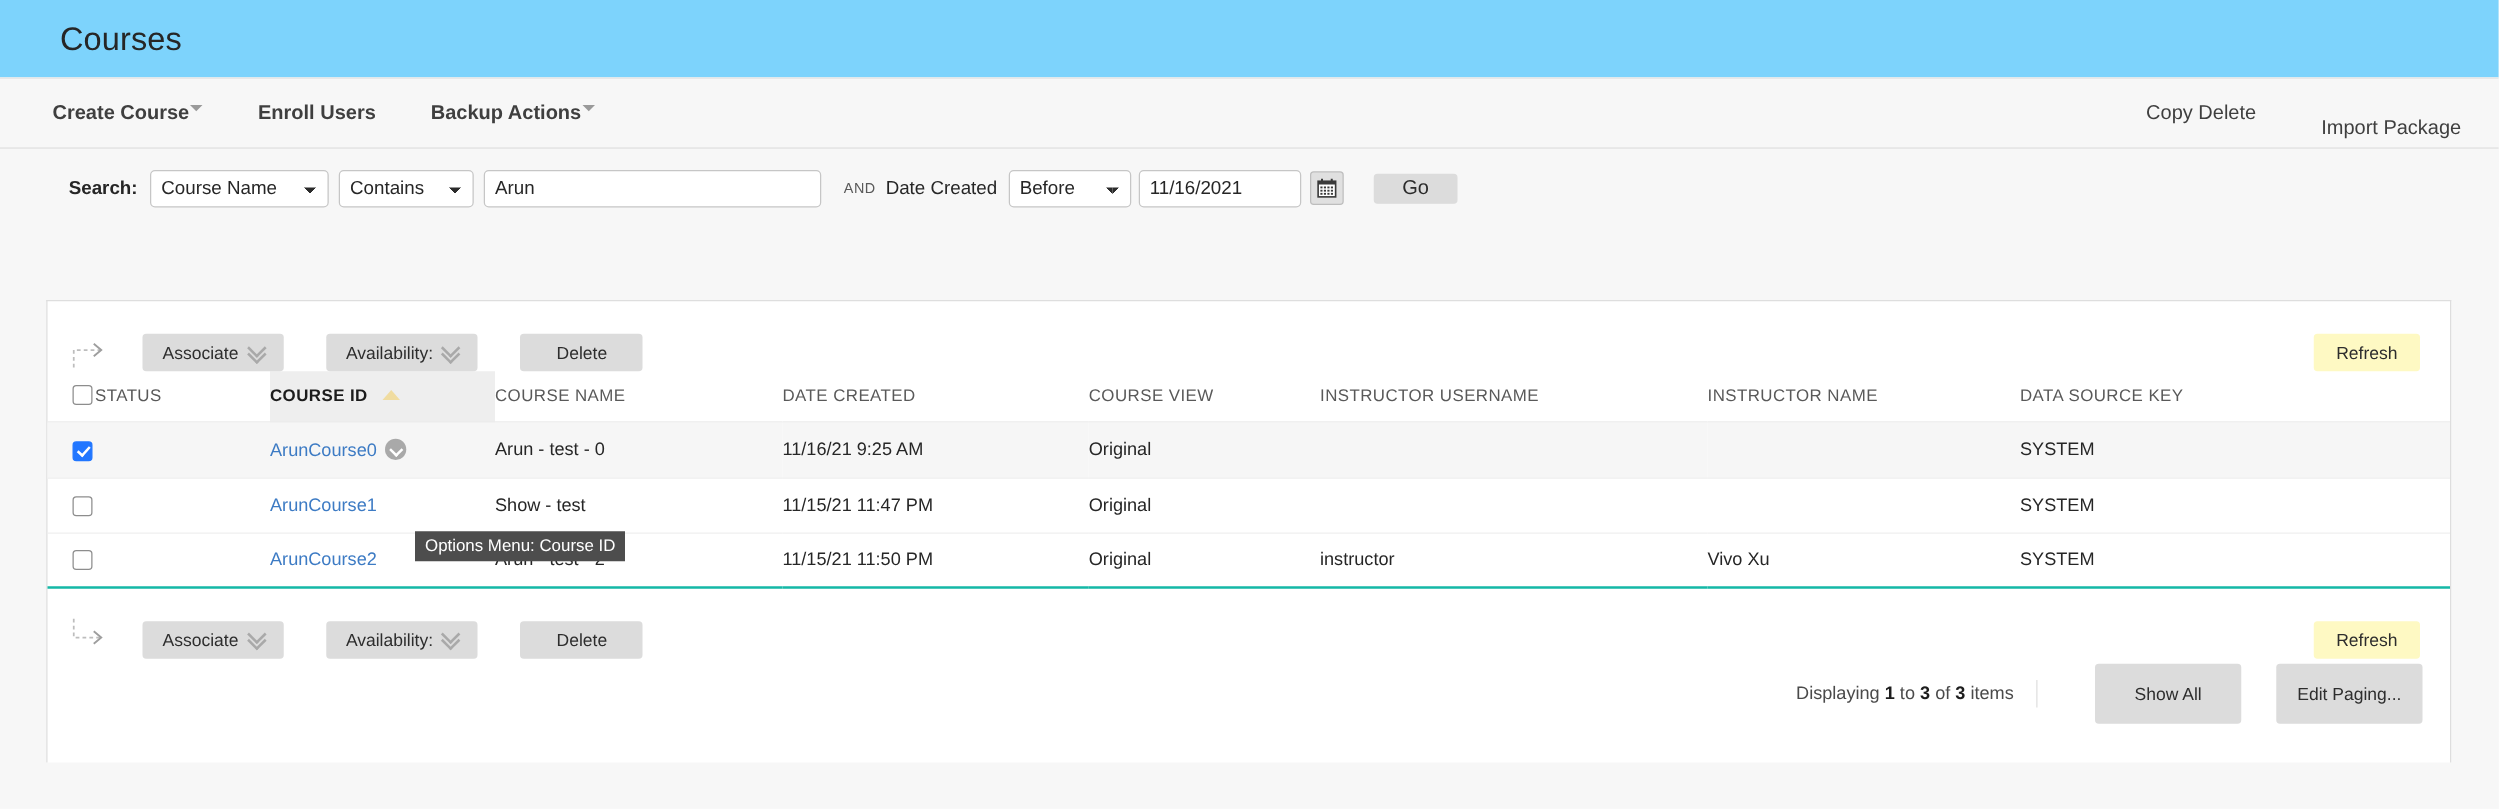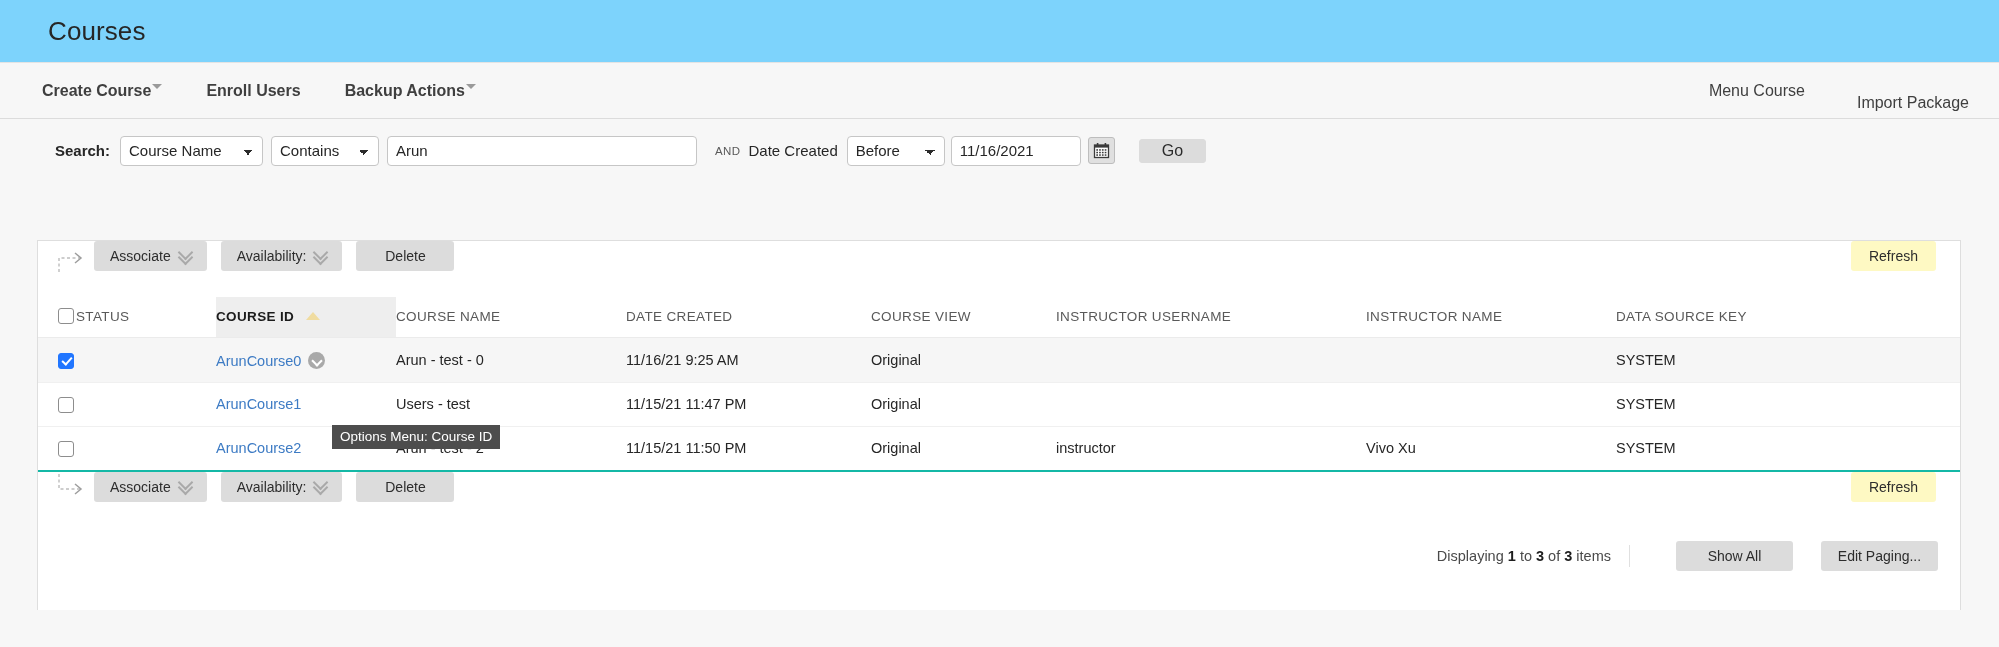--- a/index.html
+++ b/index.html
@@ -99,21 +99,21 @@
   .ui-text {
     height: 30px;
     border: 1px solid #c6c6c6;
     border-radius: 4px;
     background: #fff;
     font-size: 15px;
     font-family: "Liberation Sans", sans-serif;
     color: #262626;
     padding: 0 8px;
   }
-  #search-term { width: 310px; margin-right: 18px; }
+  #search-term { width: 270px; margin-right: 18px; }
   #date-value { width: 130px; margin-right: 7px; }
   #and-label { font-size: 11.5px; color: #5a5a5a; letter-spacing: .4px; margin-right: 8px; }
   #date-created-label { font-size: 15px; color: #262626; margin-right: 9px; }
   .gray-btn {
     background: #dcdcdc;
     border: 1px solid #dcdcdc;
     border-radius: 3px;
     color: #2b2b2b;
     font-size: 14px;
     font-family: "Liberation Sans", sans-serif;
@@ -141,23 +141,24 @@
     width: 1924px;
     height: 370px;
     background: #ffffff;
     border: 1px solid #dedede;
     border-bottom: none;
   }
 
   .bar-row {
     height: 56px;
     display: flex;
-    align-items: flex-start;
+    align-items: flex-end;
     padding: 0 0 0 18px;
     position: relative;
+    gap: 20px;
   }
   .arrow-hook { width: 32px; height: 34px; margin-right: 6px; flex: 0 0 auto; }
   .bulk-btn {
     background: #dcdcdc;
     border: none;
     border-radius: 3px;
     height: 30px;
     min-width: 98px;
     font-size: 14px;
     font-family: "Liberation Sans", sans-serif;
@@ -332,21 +333,21 @@
     border-right: 1px solid #e0e0e0;
     padding-right: 18px;
     height: 22px;
     line-height: 22px;
   }
   #paging-text b { color: #1d1d1d; font-weight: 700; }
   .page-btn {
     background: #dcdcdc;
     border: none;
     border-radius: 3px;
-    height: 30px;
+    height: 48px;
     padding: 0 0;
     width: 117px;
     font-size: 14px;
     font-family: "Liberation Sans", sans-serif;
     color: #2d2d2d;
     cursor: pointer;
     margin-left: 14px;
   }
 </style>
 </head>
@@ -365,21 +366,21 @@
     <div class="tb-item bold">
       <span>Enroll Users</span>
     </div>
     <div class="tb-item bold">
       <span>Backup Actions</span>
       <span class="chev-sm"></span>
     </div>
   </div>
   <div class="tb-right">
     <div class="tb-item">
-      <span>Menu Course</span>
+      <span>Copy Delete</span>
     </div>
     <div class="tb-item">
       <span>Import Package</span>
     </div>
   </div>
 </div>
 
 <div id="search-bar">
   <span id="search-label">Search:</span>
 
@@ -494,21 +495,21 @@
       </tr>
 
       <tr>
         <td class="col-check">
           <input type="checkbox" class="cb" style="">
         </td>
         <td class="col-status"></td>
         <td class="col-id">
           <a class="course-link">ArunCourse1</a>
         </td>
-        <td class="col-name">Users - test</td>
+        <td class="col-name">Show - test</td>
         <td class="col-date">11/15/21 11:47 PM</td>
         <td class="col-view">Original</td>
         <td class="col-iuser"></td>
         <td class="col-iname"></td>
         <td class="col-dsk">SYSTEM</td>
       </tr>
 
       <tr>
         <td class="col-check">
           <input type="checkbox" class="cb" style="">

